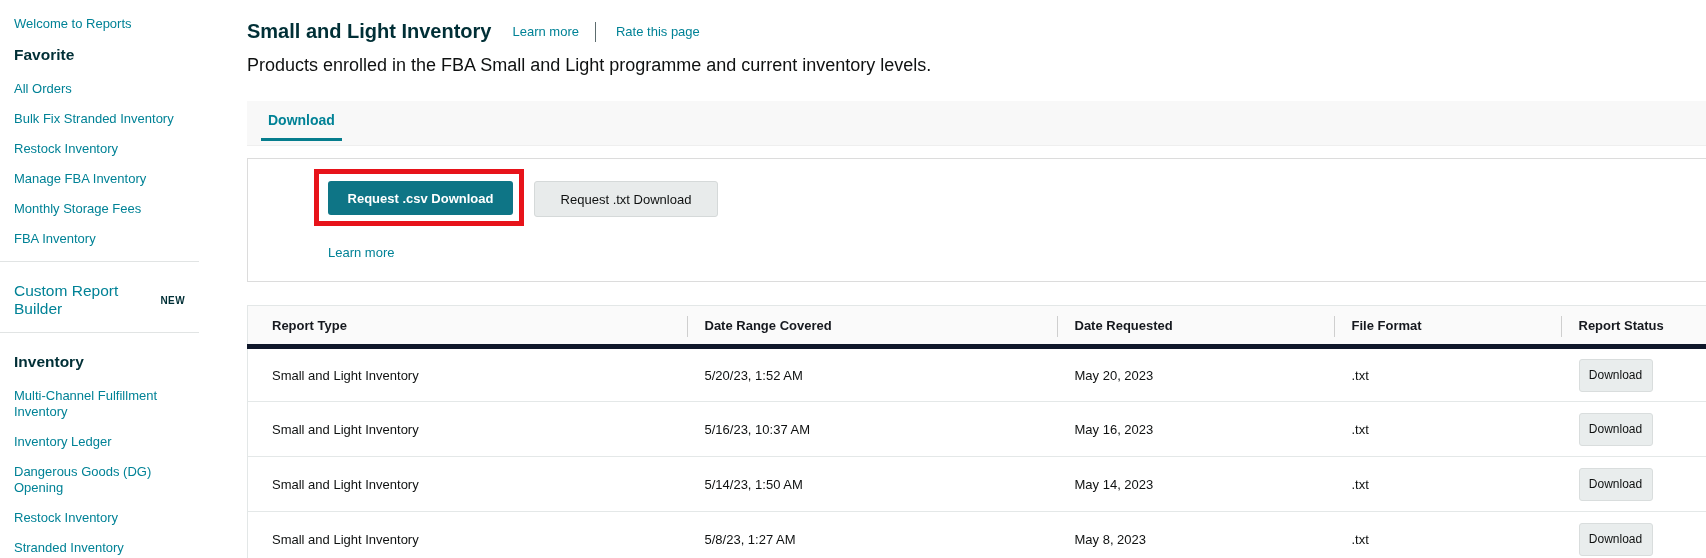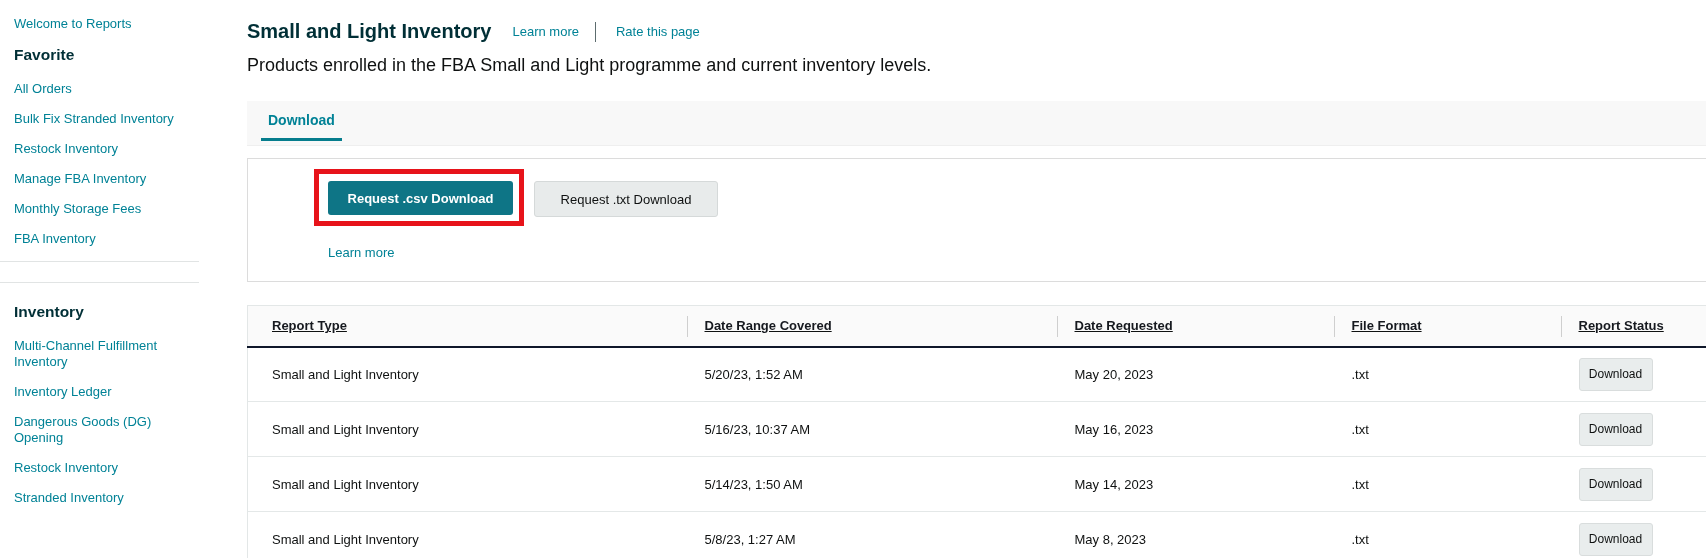--- a/index.html
+++ b/index.html
@@ -45,21 +45,21 @@
     border:none; border-radius:3px; cursor:pointer; font-family:inherit; }
   .btn-txt { position:absolute; left:286px; top:22px; width:184px; height:36px;
     background:#e8ebeb; color:#0f1111; font-size:13px;
     border:1px solid #d5d9d9; border-radius:3px; cursor:pointer; font-family:inherit; }
   .panel-note { position:absolute; left:80px; top:64px; font-size:13px; color:#8d9d9f; width:1100px; }
   .panel-learn-more { position:absolute; left:80px; top:86px; font-size:13px; color:#008296; }
 
   
   .report-table { margin-top:23px; width:1459px; border-collapse:collapse; table-layout:fixed; }
   .report-table thead tr { height:41px; background:#fafafa; }
-  .report-table thead tr { border-top:1px solid #e3e7e7; border-bottom:2px solid #0f172a;text-decoration:underline; }
+  .report-table thead tr { border-top:1px solid #e3e7e7; border-bottom:5px solid #0f172a; }
   .report-table th { text-align:left; font-size:13px; font-weight:700; color:#16191f;
     position:relative; padding-left:18px; }
   .report-table th:first-child, .report-table td:first-child { padding-left:24px; border-left:1px solid #e3e7e7; }
   .report-table th + th::before { content:""; position:absolute; left:0; top:10px;
     width:1px; height:21px; background:#cfcfcf; }
   .report-table tbody tr { height:55px; border-bottom:1px solid #e4e8e8; }
   .report-table td { font-size:13px; color:#0f1111; padding-left:18px; }
   .btn-download { width:74px; height:33px; background:#e9eded; border:1px solid #d9dddd;
     border-radius:3px; font-size:12px; color:#0f1111; cursor:pointer; font-family:inherit; }
 </style>
@@ -74,20 +74,24 @@
     <div class="side-heading">Favorite</div>
     <a class="side-link">All Orders</a>
     <a class="side-link">Bulk Fix Stranded Inventory</a>
     <a class="side-link">Restock Inventory</a>
     <a class="side-link">Manage FBA Inventory</a>
     <a class="side-link">Monthly Storage Fees</a>
     <a class="side-link">FBA Inventory</a>
 
     <hr class="side-divider">
 
+    <div class="crb-row">
+      <a class="crb-link">Custom Report Builder</a>
+      <span class="new-badge">NEW</span>
+    </div>
 
     <hr class="side-divider">
 
     <div class="side-heading">Inventory</div>
     <a class="side-link">Multi-Channel Fulfillment Inventory</a>
     <a class="side-link">Inventory Ledger</a>
     <a class="side-link">Dangerous Goods (DG) Opening</a>
     <a class="side-link">Restock Inventory</a>
     <a class="side-link">Stranded Inventory</a>
   </nav>

